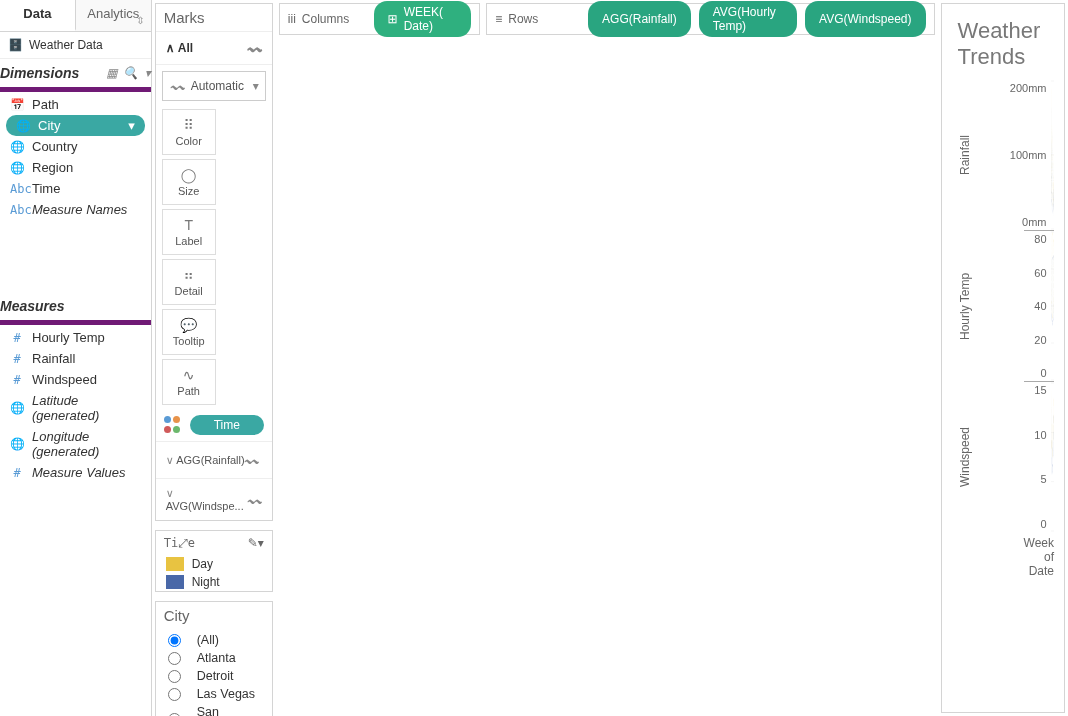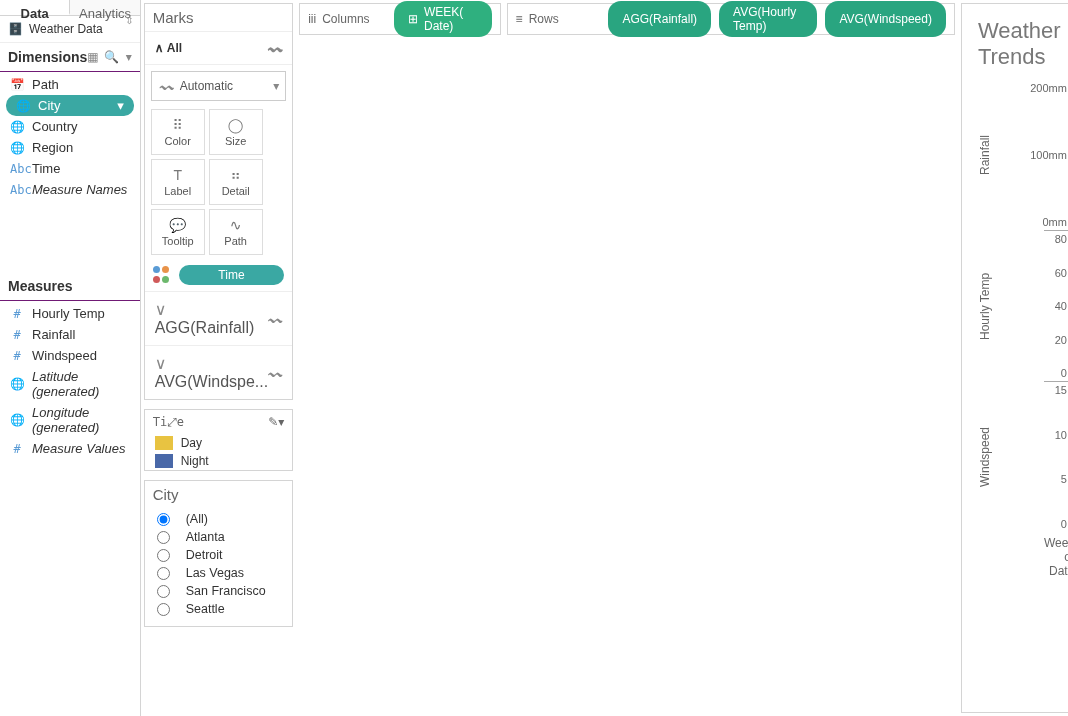--- a/index.html
+++ b/index.html
@@ -1,26 +1,26 @@
 <!DOCTYPE html>
 <html><head>
 <meta charset="utf-8">
 <style>
 * { box-sizing: border-box; margin: 0; padding: 0; }
 body { font-family: "Segoe UI", Arial, sans-serif; font-size: 12px; color: #333; background: #fff; width: 1068px; height: 716px; overflow: hidden; }
 .app { display: flex; width: 1068px; height: 716px; }
 
 
 .left-panel { width: 234px; border-right: 1px solid #d4d4d4; display: flex; flex-direction: column; }
-.tabs { display: flex; border-bottom: 1px solid #d4d4d4; height: 16px; }
+.tabs { display: flex; border-bottom: 1px solid #d4d4d4; height: 32px; }
 .tab { flex:1; text-align:center; line-height:27px; cursor:pointer; border-right:1px solid #d4d4d4; font-size:13px; color:#666; background:#f9f9f9;}
 .tab.active { background:#fff; font-weight:bold; color:#333; border-bottom:2px solid #fff;}
 .tab:last-child { border-right:none; position:relative;}
 .datasource-row { display:flex; align-items:center; padding:6px 8px; gap:6px; border-bottom:1px solid #eee;}
-.section-header { display:flex; align-items:center; justify-content:space-between; padding:6px 8px; font-weight:bold; font-size:14px; border-bottom:1px solid #701a75;}
+.section-header { display:flex; align-items:center; justify-content:space-between; padding:6px 0; font-weight:bold; font-size:14px; border-bottom:5px solid #701a75;font-style:italic;}
 .section-header .tools { display:flex; gap:6px; color:#888; font-weight:normal; font-size:12px;}
 .dim-list, .meas-list { padding:2px 0; }
 .field-row { display:flex; align-items:center; gap:8px; padding:3px 10px; cursor:default; font-size:13px;}
 .field-row.selected { background:#3aa8a3; color:#fff; border-radius:10px; margin:0 6px; padding:3px 10px;}
 .field-row.selected .icon-pill { color:#fff;}
 .icon-pill { width:14px; text-align:center; font-family:monospace; font-size:12px; color:#5a9bd5;}
 .italic { font-style:italic;}
 
 
 .mid-panel { width: 192px; display:flex; flex-direction:column; gap:6px; padding:0; }
@@ -29,21 +29,21 @@
 .marks-all { display:flex; align-items:center; justify-content:space-between; padding:6px 10px; border-top:1px solid #eee; border-bottom:1px solid #eee; font-weight:bold;}
 .mark-type { margin:6px; border:1px solid #ccc; display:flex; align-items:center; padding:4px 8px; gap:6px; color:#555; position:relative;}
 .mark-type::after { content:"▾"; position:absolute; right:6px; color:#888;}
 .marks-grid { display:flex; flex-wrap:wrap; margin:2px 4px; }
 .mark-btn { width:54px; height:46px; border:1px solid #ddd; margin:2px; display:flex; flex-direction:column; align-items:center; justify-content:center; gap:2px; font-size:11px; color:#555; cursor:pointer;}
 .mark-btn .mbicon { font-size:14px; color:#777;}
 .pill-row { display:flex; align-items:center; gap:8px; padding:6px 8px; }
 .pill { background:#3aa8a3; color:#fff; border-radius:12px; padding:3px 14px; font-size:12px; flex:1; text-align:center;}
 .color-dots { width:18px; height:18px; display:grid; grid-template-columns:1fr 1fr; grid-template-rows:1fr 1fr; gap:1px;}
 .color-dots span { width:7px; height:7px; border-radius:50%; display:block;}
-.marks-sub { display:flex; align-items:center; padding:8px 10px; border-top:1px solid #eee; color:#555; font-size:16px; cursor:pointer;}
+.marks-sub { display:flex; align-items:center; padding:8px 10px; border-top:1px solid #eee; color:#555; font-size:11px; cursor:pointer;}
 .marks-sub .chev { color:#888;}
 .line-icon::before { content:"〰"; color:#888; font-size:14px;}
 
 .legend-card .legend-header { display:flex; align-items:center; justify-content:space-between; padding:5px 8px; color:#666;}
 .legend-item { display:flex; align-items:center; gap:8px; padding:2px 10px;}
 .swatch { width:18px; height:14px;}
 .filter-card .city-list { padding:2px 0 8px 0;}
 .radio-row { display:flex; align-items:center; gap:16px; padding:2px 12px; font-size:12.5px;}
 .radio-row input { margin:0; }
 

